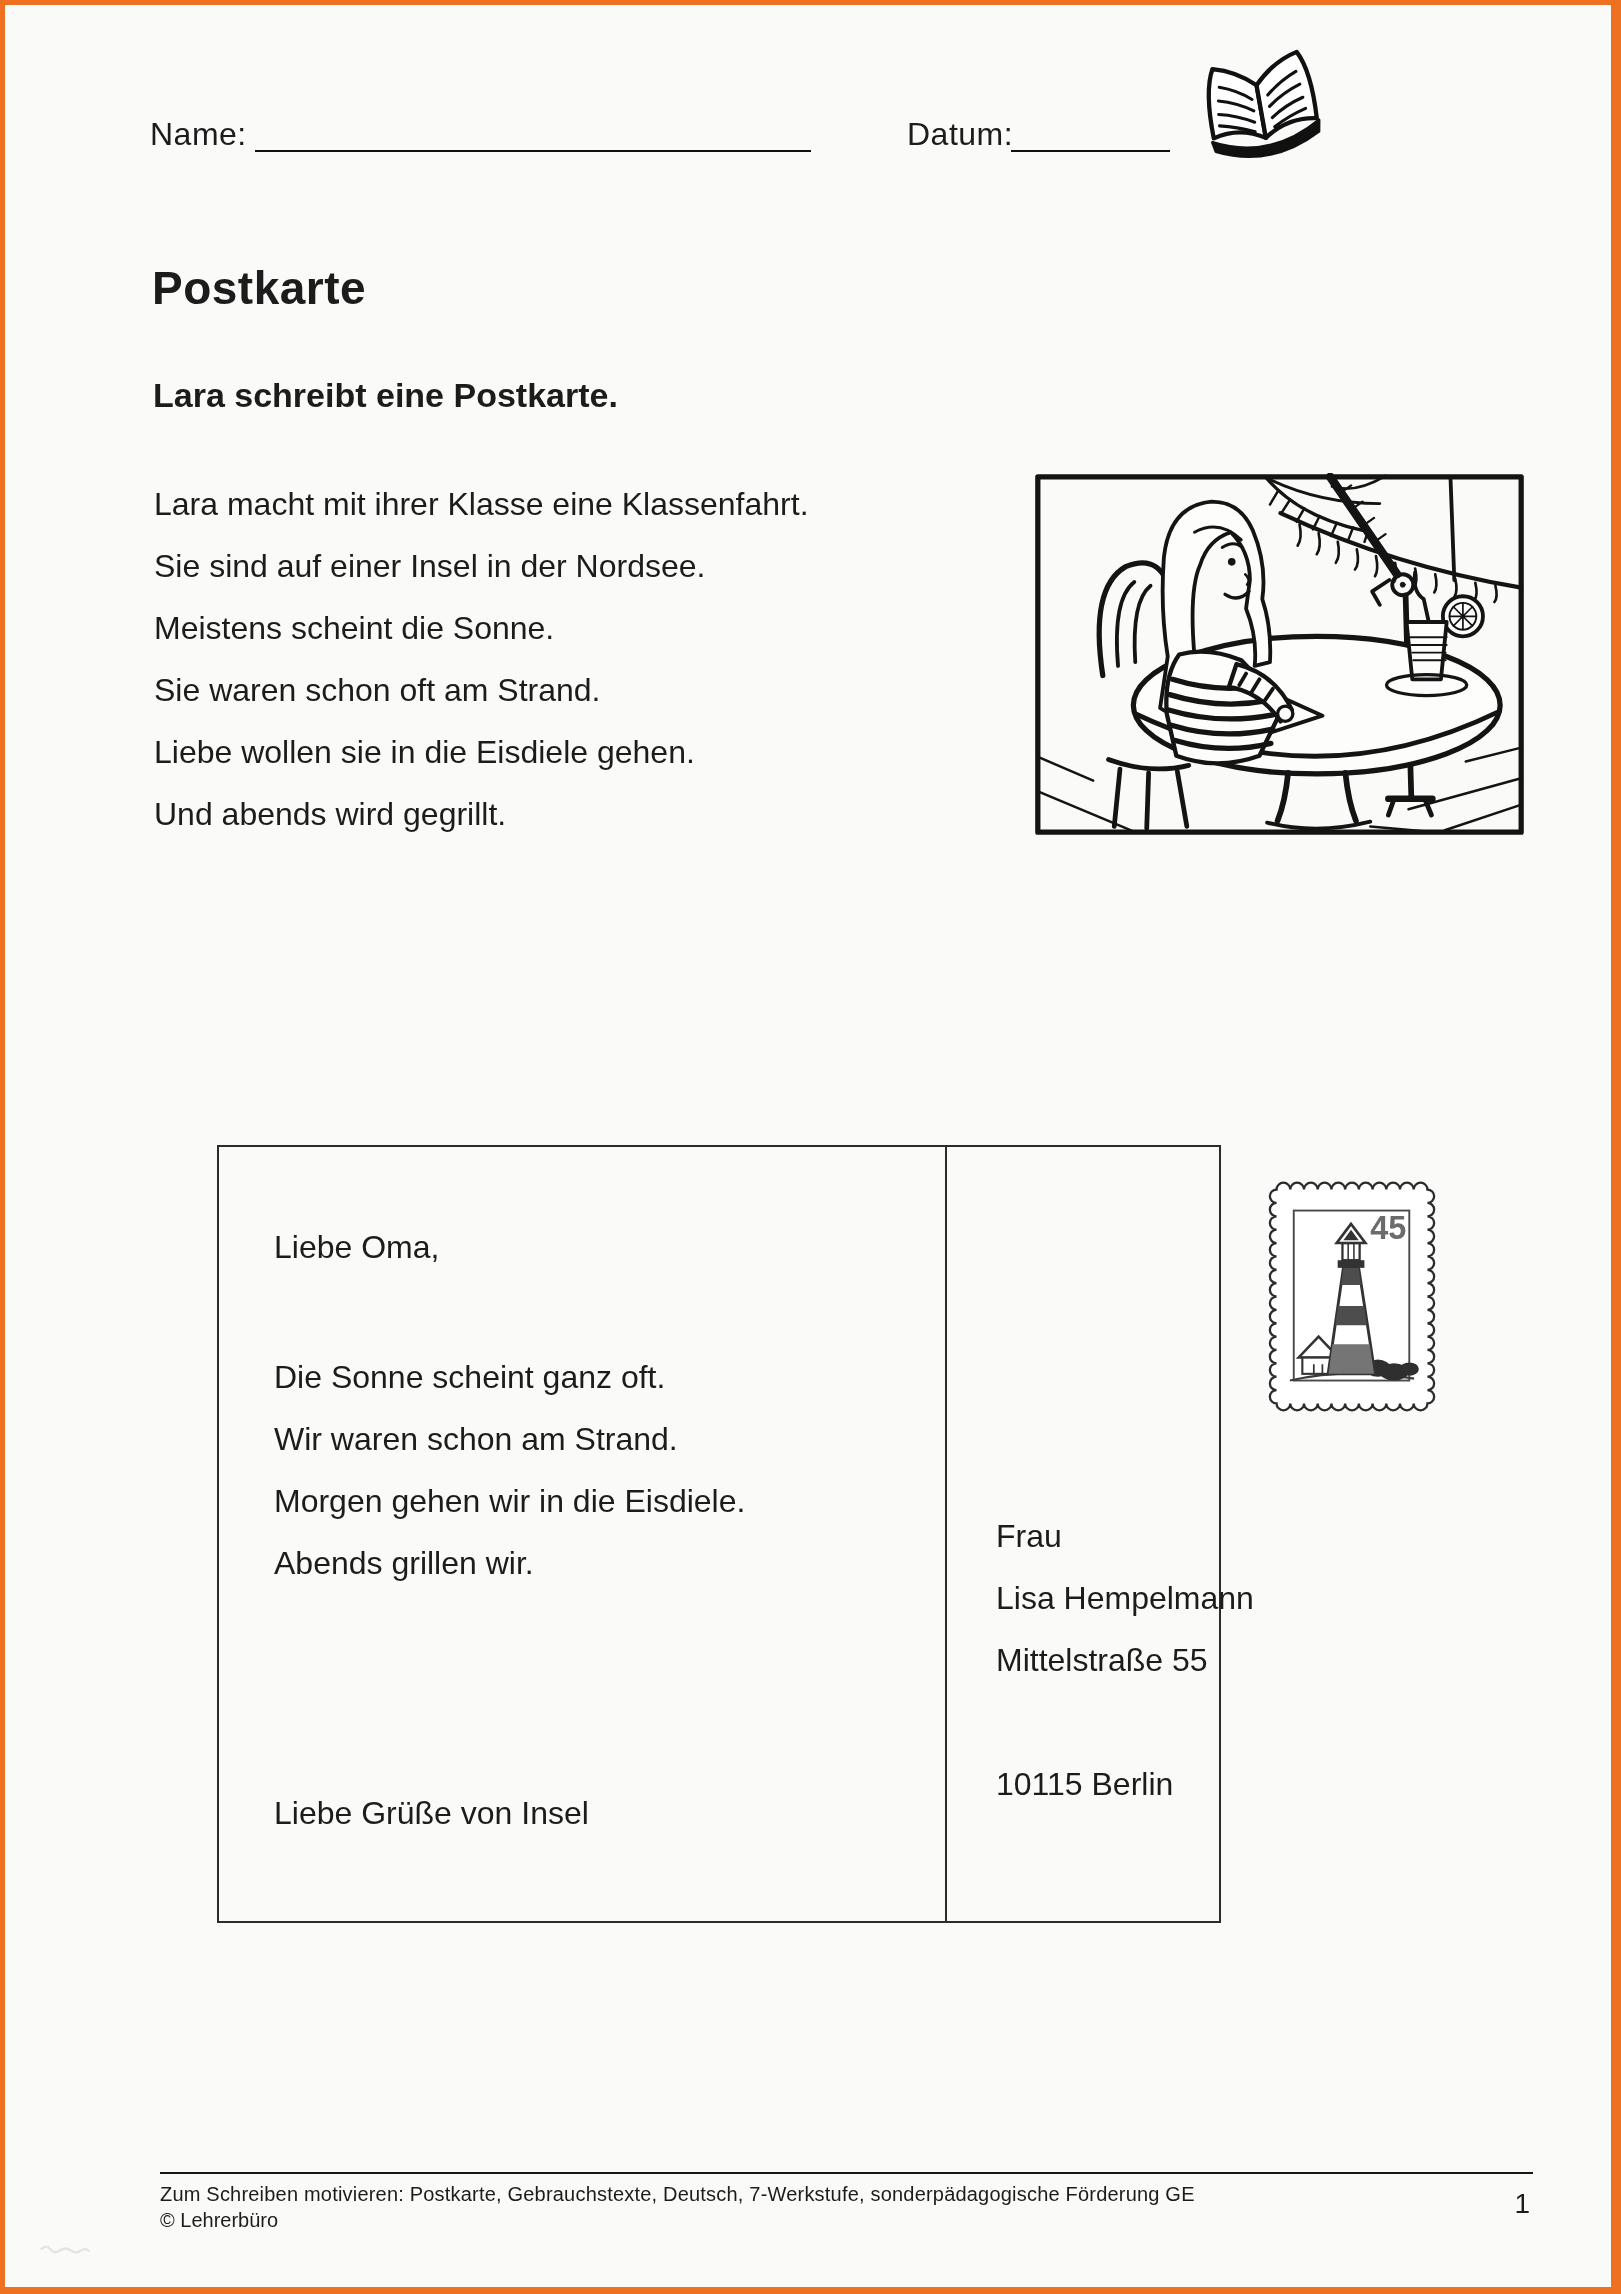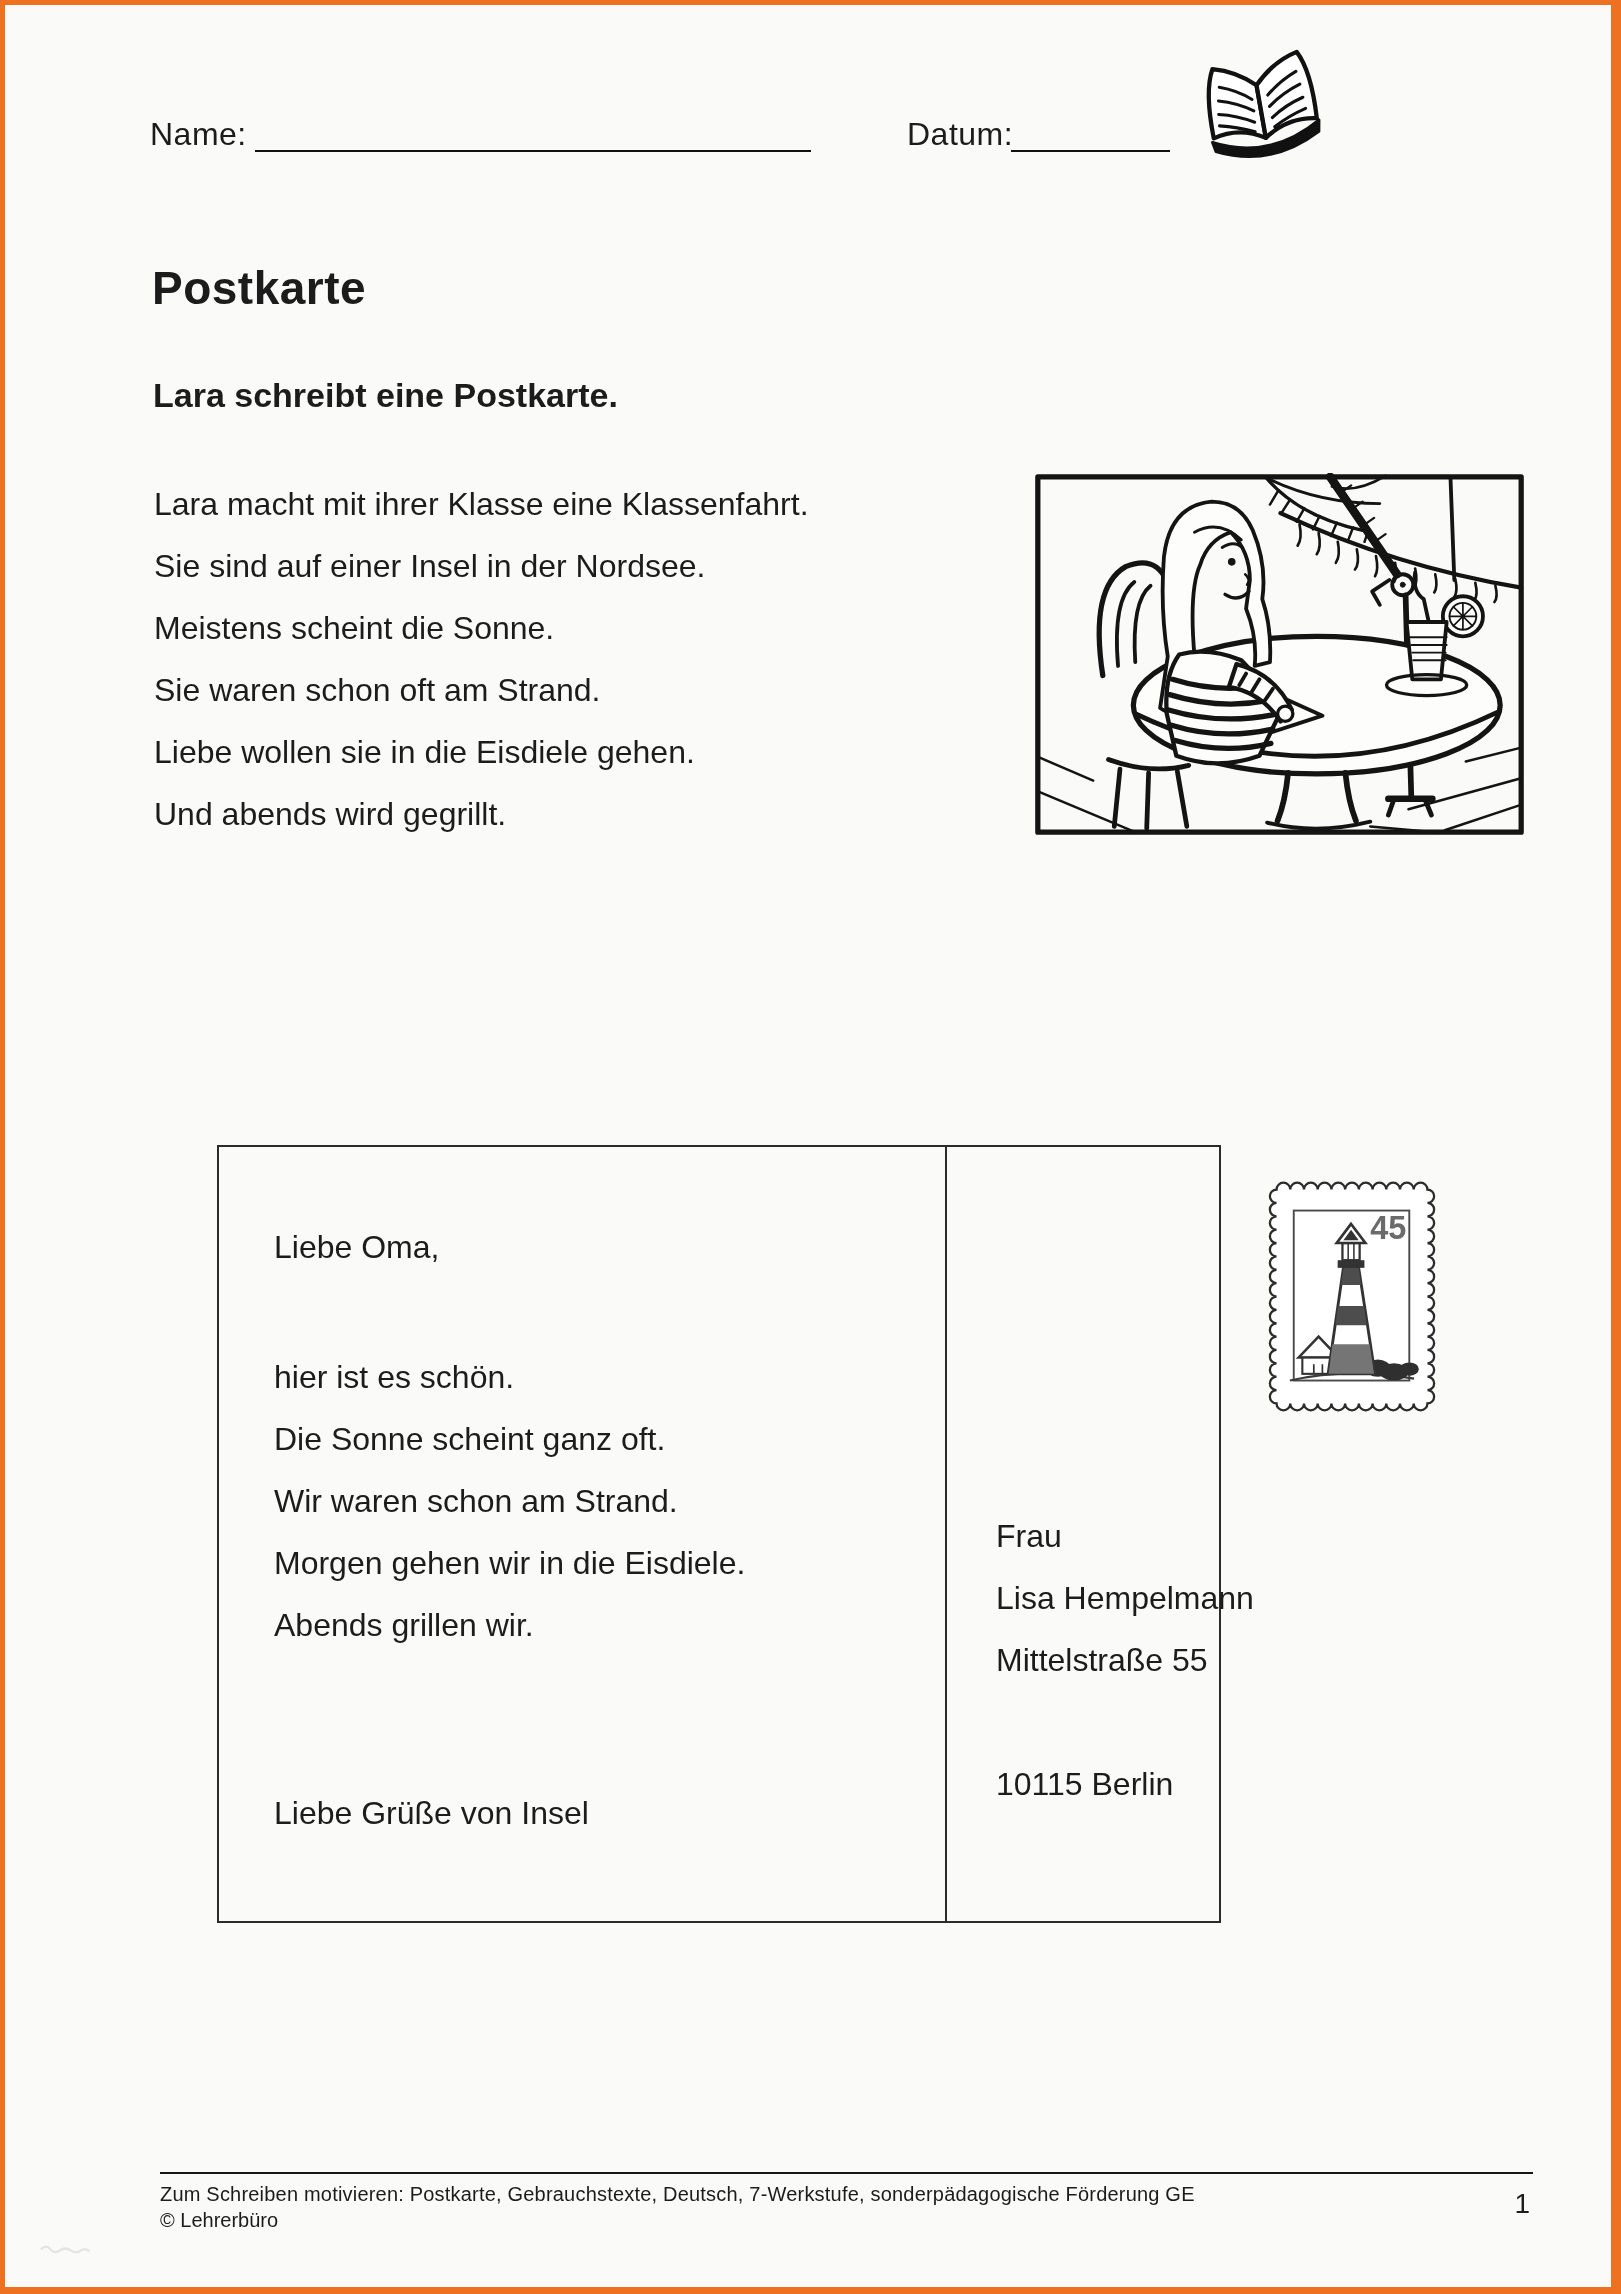--- a/index.html
+++ b/index.html
@@ -159,21 +159,20 @@
         <path d="M6,334 L106,376 M6,298 L62,322" stroke-width="2.6"></path>
         <path d="M392,352 L508,320 M430,374 L508,348 M352,370 L420,376 M452,302 L508,288" stroke-width="2.6"></path>
       </g>
     </svg>
   </div>
 
   <div class="abs postcard">
     <div class="abs pc-line pc-salutation">Liebe Oma,</div>
 
     <div class="abs pc-body">
-      <div class="pc-line">hier ist es schön.</div>
       <div class="pc-line">Die Sonne scheint ganz oft.</div>
       <div class="pc-line">Wir waren schon am Strand.</div>
       <div class="pc-line">Morgen gehen wir in die Eisdiele.</div>
       <div class="pc-line">Abends grillen wir.</div>
     </div>
 
     <div class="abs pc-line pc-closing">Liebe Grüße von Insel</div>
 
     <div class="abs pc-divider"></div>
 

